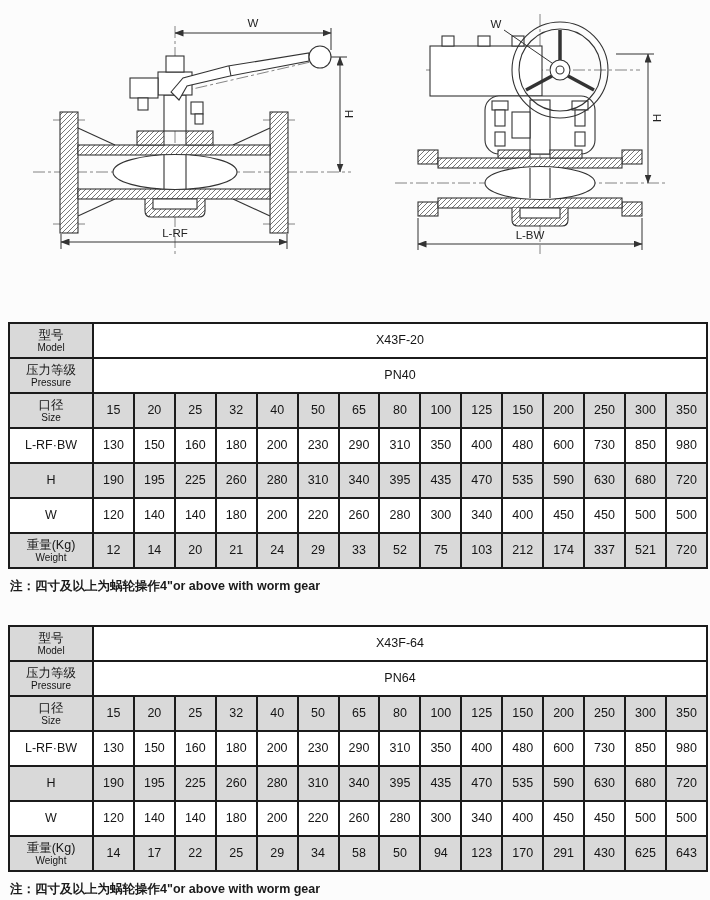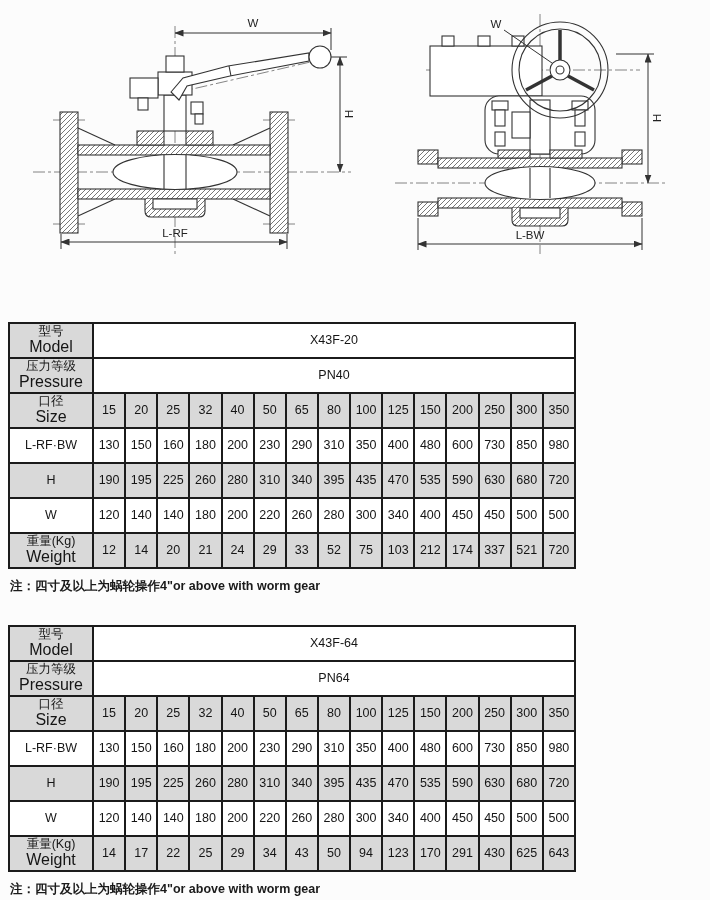--- a/index.html
+++ b/index.html
@@ -3,32 +3,32 @@
 <meta charset="utf-8">
 <style>
   html,body{margin:0;padding:0;}
   .page{
     position:relative; width:710px; height:900px;
     background:#fcfcfc; overflow:hidden;
     font-family:"Liberation Sans", sans-serif;
   }
   .drawing{ position:absolute; top:0; }
   .spec-table{
-    position:absolute; left:8px; width:568px;
+    position:absolute; left:8px; width:700px;
     border-collapse:collapse; table-layout:fixed;
   }
   .spec-table td{
     border:2px solid #1b1b1b; background:#fff;
     text-align:center; vertical-align:middle;
     font-size:12.5px; color:#151515; padding:0; height:33px;
     line-height:1.15;
   }
   .spec-table td.shade{ background:#d9d9d9; }
   .spec-table .cn{ font-size:12.5px; }
-  .spec-table .en{ font-size:16px; }
+  .spec-table .en{ font-size:10px; }
   col.c0{ width:84px; }
   .t1{ top:322px; }
   .t2{ top:625px; }
   .note{
     position:absolute; left:10px; font-size:12.5px; font-weight:bold;
     color:#1a1a1a; white-space:nowrap;
   }
   .n1{ top:578px; }
   .n2{ top:881px; }
 </style>
@@ -435,21 +435,21 @@
           <td class="shade">
             <div class="cn">重量(Kg)</div>
             <div class="en">Weight</div>
           </td>
           <td class="shade">14</td>
           <td class="shade">17</td>
           <td class="shade">22</td>
           <td class="shade">25</td>
           <td class="shade">29</td>
           <td class="shade">34</td>
-          <td class="shade">43</td>
+          <td class="shade">58</td>
           <td class="shade">50</td>
           <td class="shade">94</td>
           <td class="shade">123</td>
           <td class="shade">170</td>
           <td class="shade">291</td>
           <td class="shade">430</td>
           <td class="shade">625</td>
           <td class="shade">643</td>
         </tr>
       </tbody>

